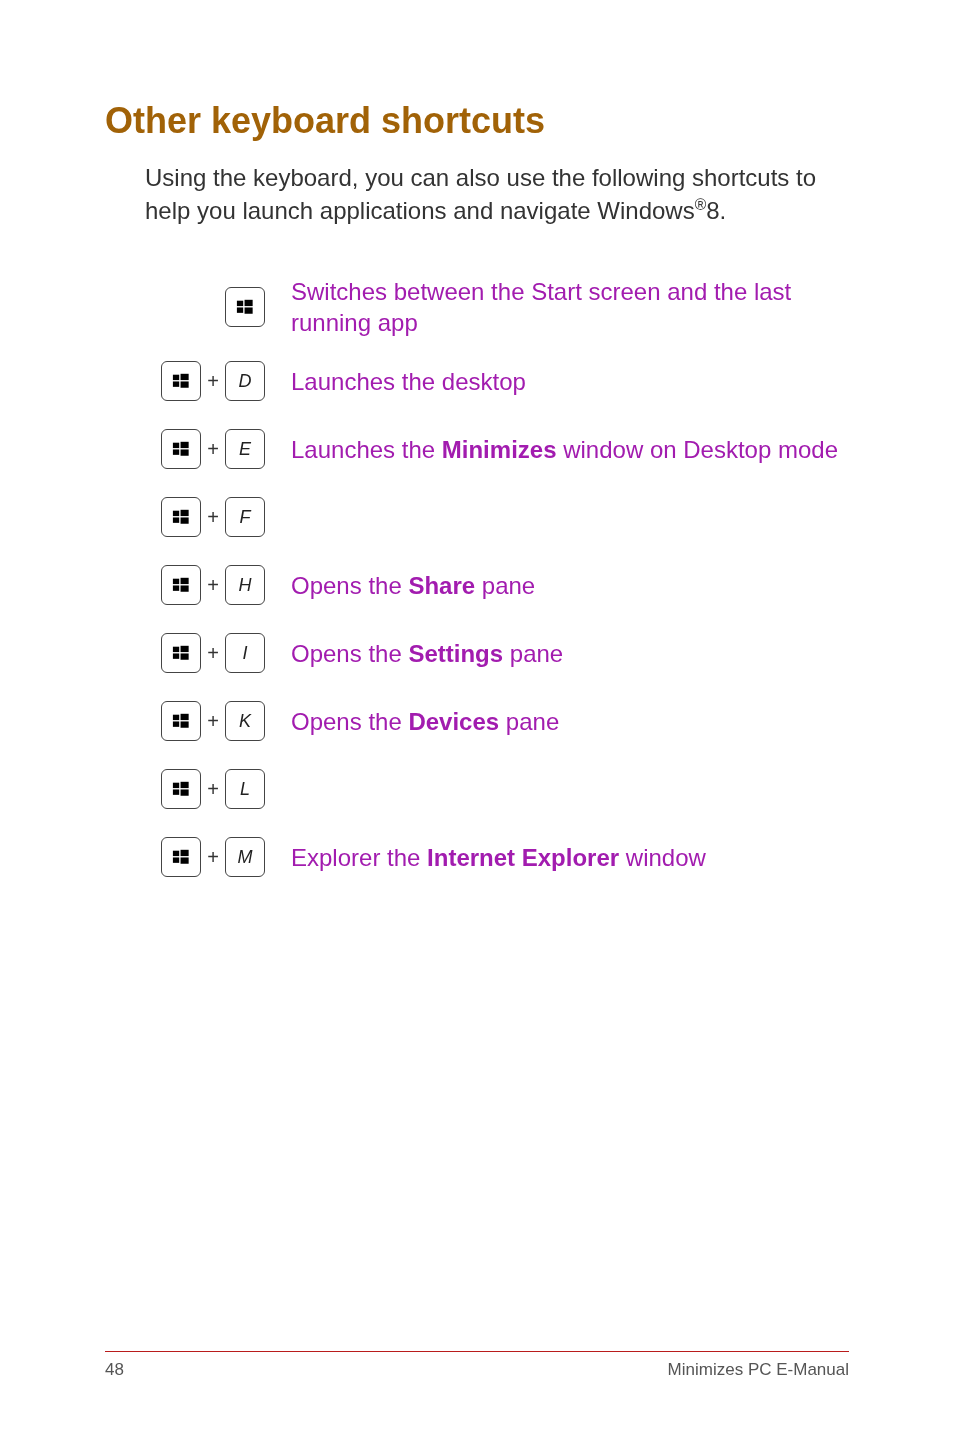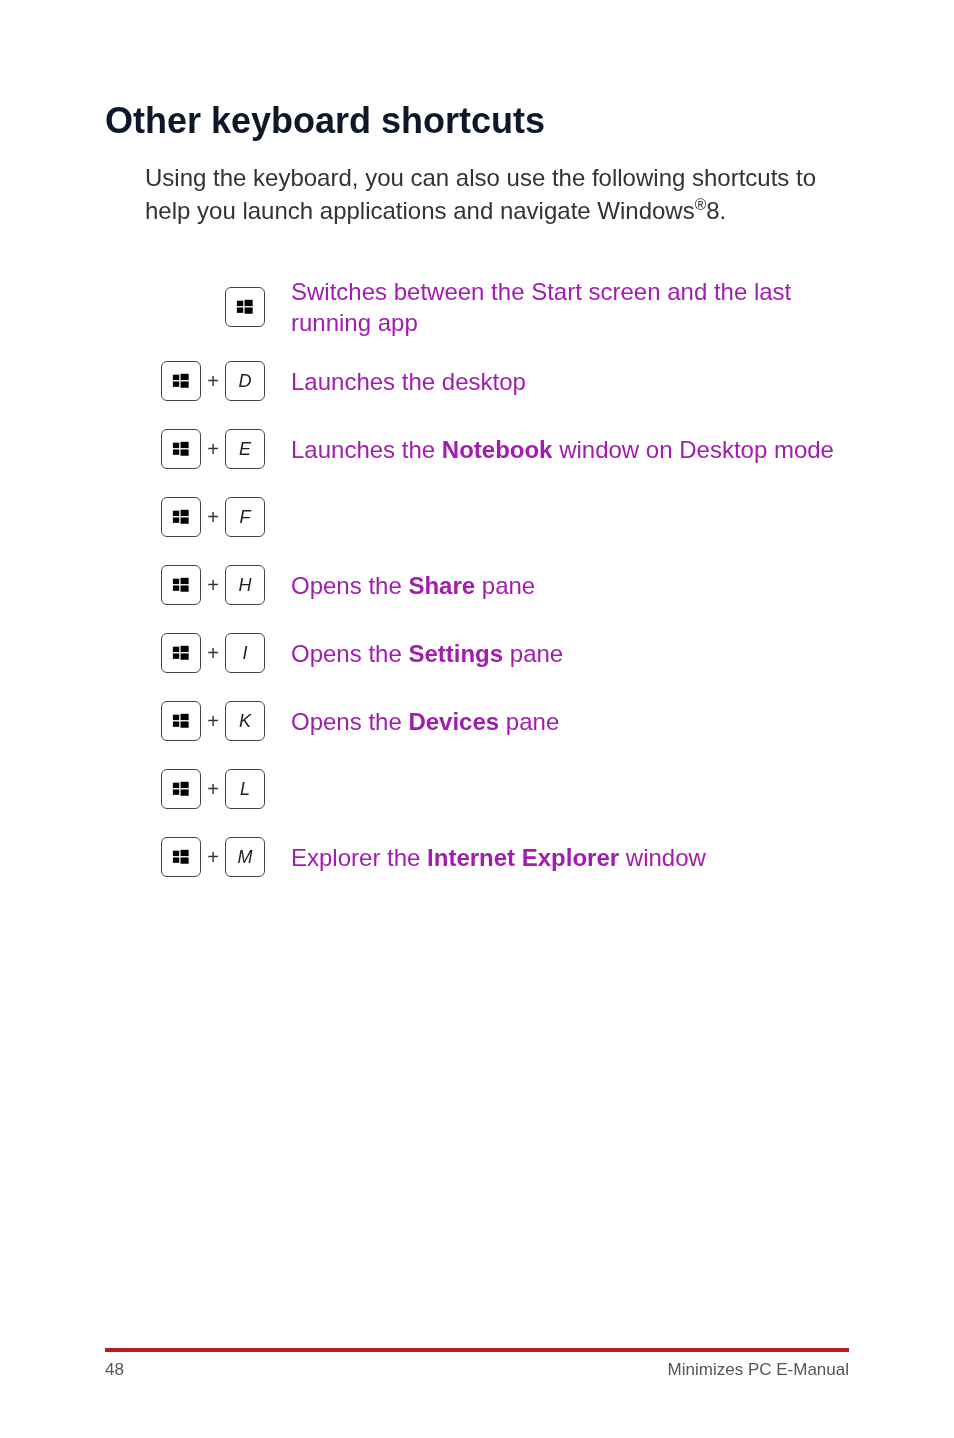--- a/index.html
+++ b/index.html
@@ -9,21 +9,21 @@
     }
     body {
       width: 954px;
       height: 1438px;
       background: #fff;
       font-family: 'Segoe UI', 'Myriad Pro', Arial, sans-serif;
       position: relative;
       padding: 100px 105px 0 105px;
     }
     .heading {
-      color: #0f172a;
+      color: #a16207;
       font-size: 36px;
       font-weight: 700;
       margin-bottom: 20px;
     }
     .intro {
       font-size: 24px;
       color: #333;
       line-height: 1.35;
       margin-bottom: 48px;
       margin-left: 40px;
@@ -76,21 +76,21 @@
     }
     .sup {
       font-size: 0.65em;
       vertical-align: super;
     }
     .footer {
       position: absolute;
       bottom: 58px;
       left: 105px;
       right: 105px;
-      border-top: 4px solid #b91c1c;
+      border-top: 1px solid #b91c1c;
       padding-top: 8px;
       display: flex;
       justify-content: space-between;
       font-size: 17px;
       color: #555;
     }
   </style>
 </head>
 <body>
 
@@ -141,21 +141,21 @@
               <rect x="1" y="3" width="7" height="6"></rect>
               <rect x="9.5" y="2" width="9" height="7"></rect>
               <rect x="1" y="10.5" width="7" height="6"></rect>
               <rect x="9.5" y="10.5" width="9" height="7"></rect>
             </svg>
           </span>
         </div>
         <span class="plus">+</span>
         <div class="key">E</div>
       </div>
-      <div class="desc"><span>Launches the </span><span class="bold">Notebook</span><span> window on Desktop mode</span></div>
+      <div class="desc"><span>Launches the </span><span class="bold">Minimizes</span><span> window on Desktop mode</span></div>
     </div>
     <div class="shortcut-row">
       <div class="keys">
         <div class="key">
           <span class="win-icon">
             <svg viewBox="0 0 20 20" fill="#000">
               <rect x="1" y="3" width="7" height="6"></rect>
               <rect x="9.5" y="2" width="9" height="7"></rect>
               <rect x="1" y="10.5" width="7" height="6"></rect>
               <rect x="9.5" y="10.5" width="9" height="7"></rect>

